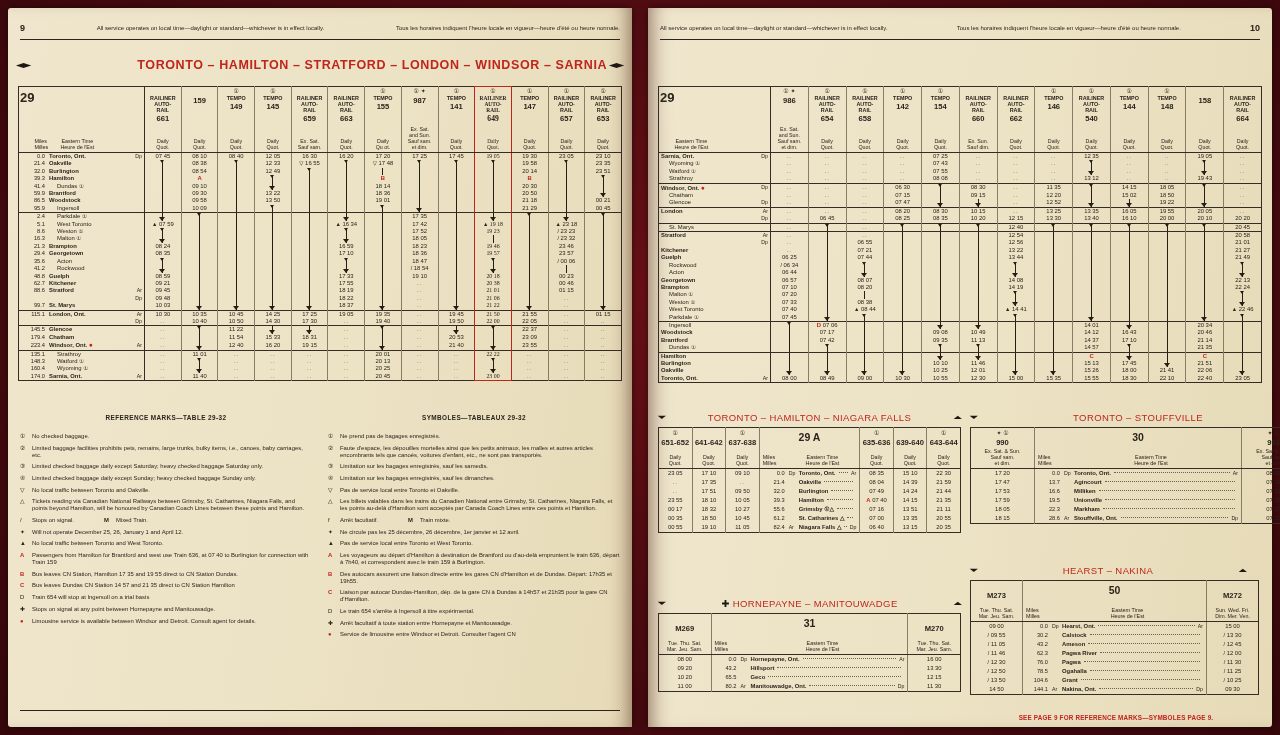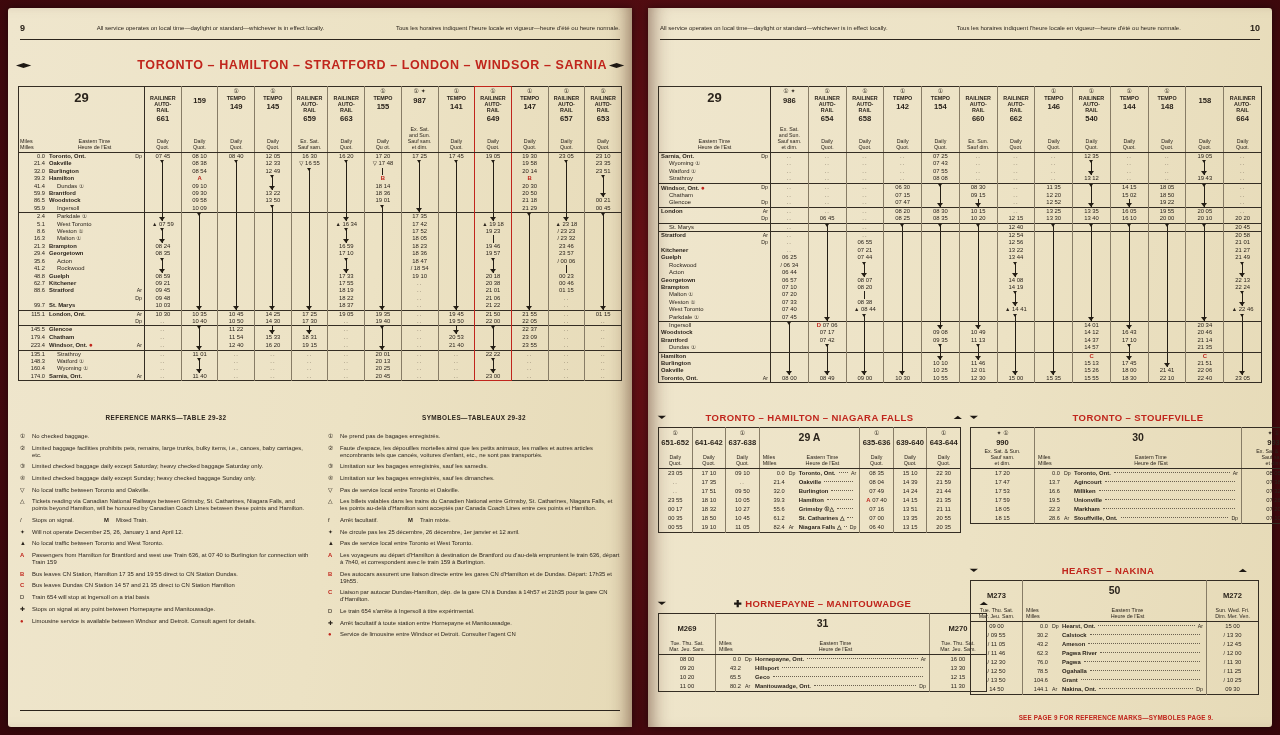--- a/index.html
+++ b/index.html
@@ -34,55 +34,55 @@
   .tt tr.hd th{border-bottom:1px solid #342d23;vertical-align:top;padding:1px 1px 2px;font-weight:normal;}
   .thw{display:flex;flex-direction:column;height:62px;align-items:center;}
   .thw .mk{font-size:6px;line-height:7px;min-height:7px;}
   .thw .kd{font-size:5.4px;line-height:6px;font-weight:bold;text-align:center;}
   .thw .num{font-size:7.6px;font-weight:bold;line-height:9px;margin-top:1px;}
   .thw .fq{font-size:5.3px;line-height:6px;text-align:center;margin-top:auto;}
   .corner .tno{font-size:13px;font-weight:bold;text-align:center;margin-top:2px;}
   .corner .clbls{display:flex;align-items:flex-end;font-size:5.4px;line-height:6px;margin-top:auto;text-align:left;}
   .corner .ml{width:26px;}
   .corner .tl{flex:1;text-align:center;}
-  .corner .thw2{display:flex;flex-direction:column;height:62px;}
+  .corner .thw2{display:flex;flex-direction:row;height:62px;}
   .tt td{height:7.4px;line-height:7.4px;font-size:5.9px;padding:0;text-align:center;position:relative;white-space:nowrap;}
   .tt td.st{text-align:left;}
   .st .stw{display:flex;align-items:center;padding:0 2px;}
   .st .mi{width:24px;text-align:right;padding-right:4px;flex:none;font-size:5.7px;}
   .st .nm{white-space:nowrap;}
   .st.b .nm{font-weight:bold;}
   .st.ind .nm{padding-left:8px;}
   .st .ad{margin-left:auto;font-size:5.2px;padding-left:2px;}
   .cmk{font-size:5.6px;}
   .rdot{color:#c0251c;font-size:6.5px;}
   tr.sep td{border-top:1px solid #342d23;}
   .dd{color:#55493a;letter-spacing:1px;}
   .ln{position:absolute;left:50%;top:0;bottom:0;width:1px;margin-left:-.5px;background:#241e15;}
   .ln.w:before{content:"";position:absolute;top:0;left:-2px;
     border-left:2.5px solid transparent;border-right:2.5px solid transparent;border-top:3px solid #241e15;}
   .ln.v:after{content:"";position:absolute;bottom:0;left:-3px;
     border-left:3.5px solid transparent;border-right:3.5px solid transparent;border-top:4.5px solid #241e15;}
   .pm{font-size:5.4px;}
   .rl{color:#c0251c;font-weight:bold;}
-  .tt .hl{border-left:1.6px solid #c0251c !important;border-right:1.6px solid #c0251c !important;}
+  .tt .hl{border-left:1.6px solid #c0251c !important;border-right:1.6px solid #c0251c !important;font-family:Liberation Serif, serif;}
   .tt tr.hd th.hl{border-top:1.6px solid #c0251c;}
   .tt td.hl.last{border-bottom:1.6px solid #c0251c;}
 
   .refs{position:absolute;top:406px;left:12px;right:12px;display:flex;gap:16px;}
   .refcol{flex:1;min-width:0;}
   .refh{font-size:6.4px;font-weight:bold;text-align:center;letter-spacing:.4px;margin-bottom:12px;}
   .note{display:flex;margin-bottom:4.8px;font-size:5.9px;line-height:6.9px;}
   .note .ns{width:12px;flex:none;}
   .note .ns2{width:12px;flex:none;font-weight:bold;margin-left:30px;}
   .note .ntx{min-width:0;}
   .endline{position:absolute;left:12px;right:12px;bottom:16px;border-top:1px solid #2b241c;}
 
   .smwrap{position:absolute;}
-  .sttl{display:flex;align-items:center;gap:5px;color:#c0251c;font-weight:bold;font-size:9.5px;margin-bottom:4px;}
+  .sttl{display:flex;align-items:center;gap:5px;color:#c0251c;font-weight:normal;font-size:9.5px;margin-bottom:4px;}
   .sttl .dir{color:#1d1813;font-size:7.5px;transform:scaleX(1.9) scaleY(.75);flex:none;}
   .sttl .t{flex:1;text-align:center;letter-spacing:.4px;white-space:nowrap;}
   .sttl .tp{color:#1d1813;}
   table.sm{border-collapse:collapse;width:100%;table-layout:fixed;border:1px solid #342d23;}
   .sm th,.sm td{border-left:1px solid #877c66;}
   .sm th:first-child,.sm td:first-child{border-left:none;}
   .sm tr.hd th{border-bottom:1px solid #342d23;vertical-align:top;font-weight:normal;padding:2px 1px;}
   .sm .thw{height:36px;}
   .sm td{font-size:5.9px;height:9px;line-height:9px;text-align:center;padding:0;white-space:nowrap;}
   .sm .cenh{display:flex;flex-direction:column;height:36px;}
@@ -3083,21 +3083,21 @@
                 <span class="nm">Nakina, Ont.</span>
                 <span class="lead"></span>
                 <span class="post">Dp</span>
               </span>
             </td>
             <td>09 30</td>
           </tr>
         </tbody>
       </table>
     </div>
-  <div class="smwrap" id="t31" style="left:10px;top:590px;width:329px;">
+  <div class="smwrap" id="t31" style="left:10px;top:590px;width:303px;">
       <div class="sttl">
         <span class="dir">▼</span>
         <span class="t"><span class="tp">✚</span> HORNEPAYNE – MANITOUWADGE</span>
         <span class="dir">▲</span>
       </div>
       <table class="sm">
         <colgroup>
           <col style="width:52px">
           <col style="width:195px">
           <col style="width:52px">

